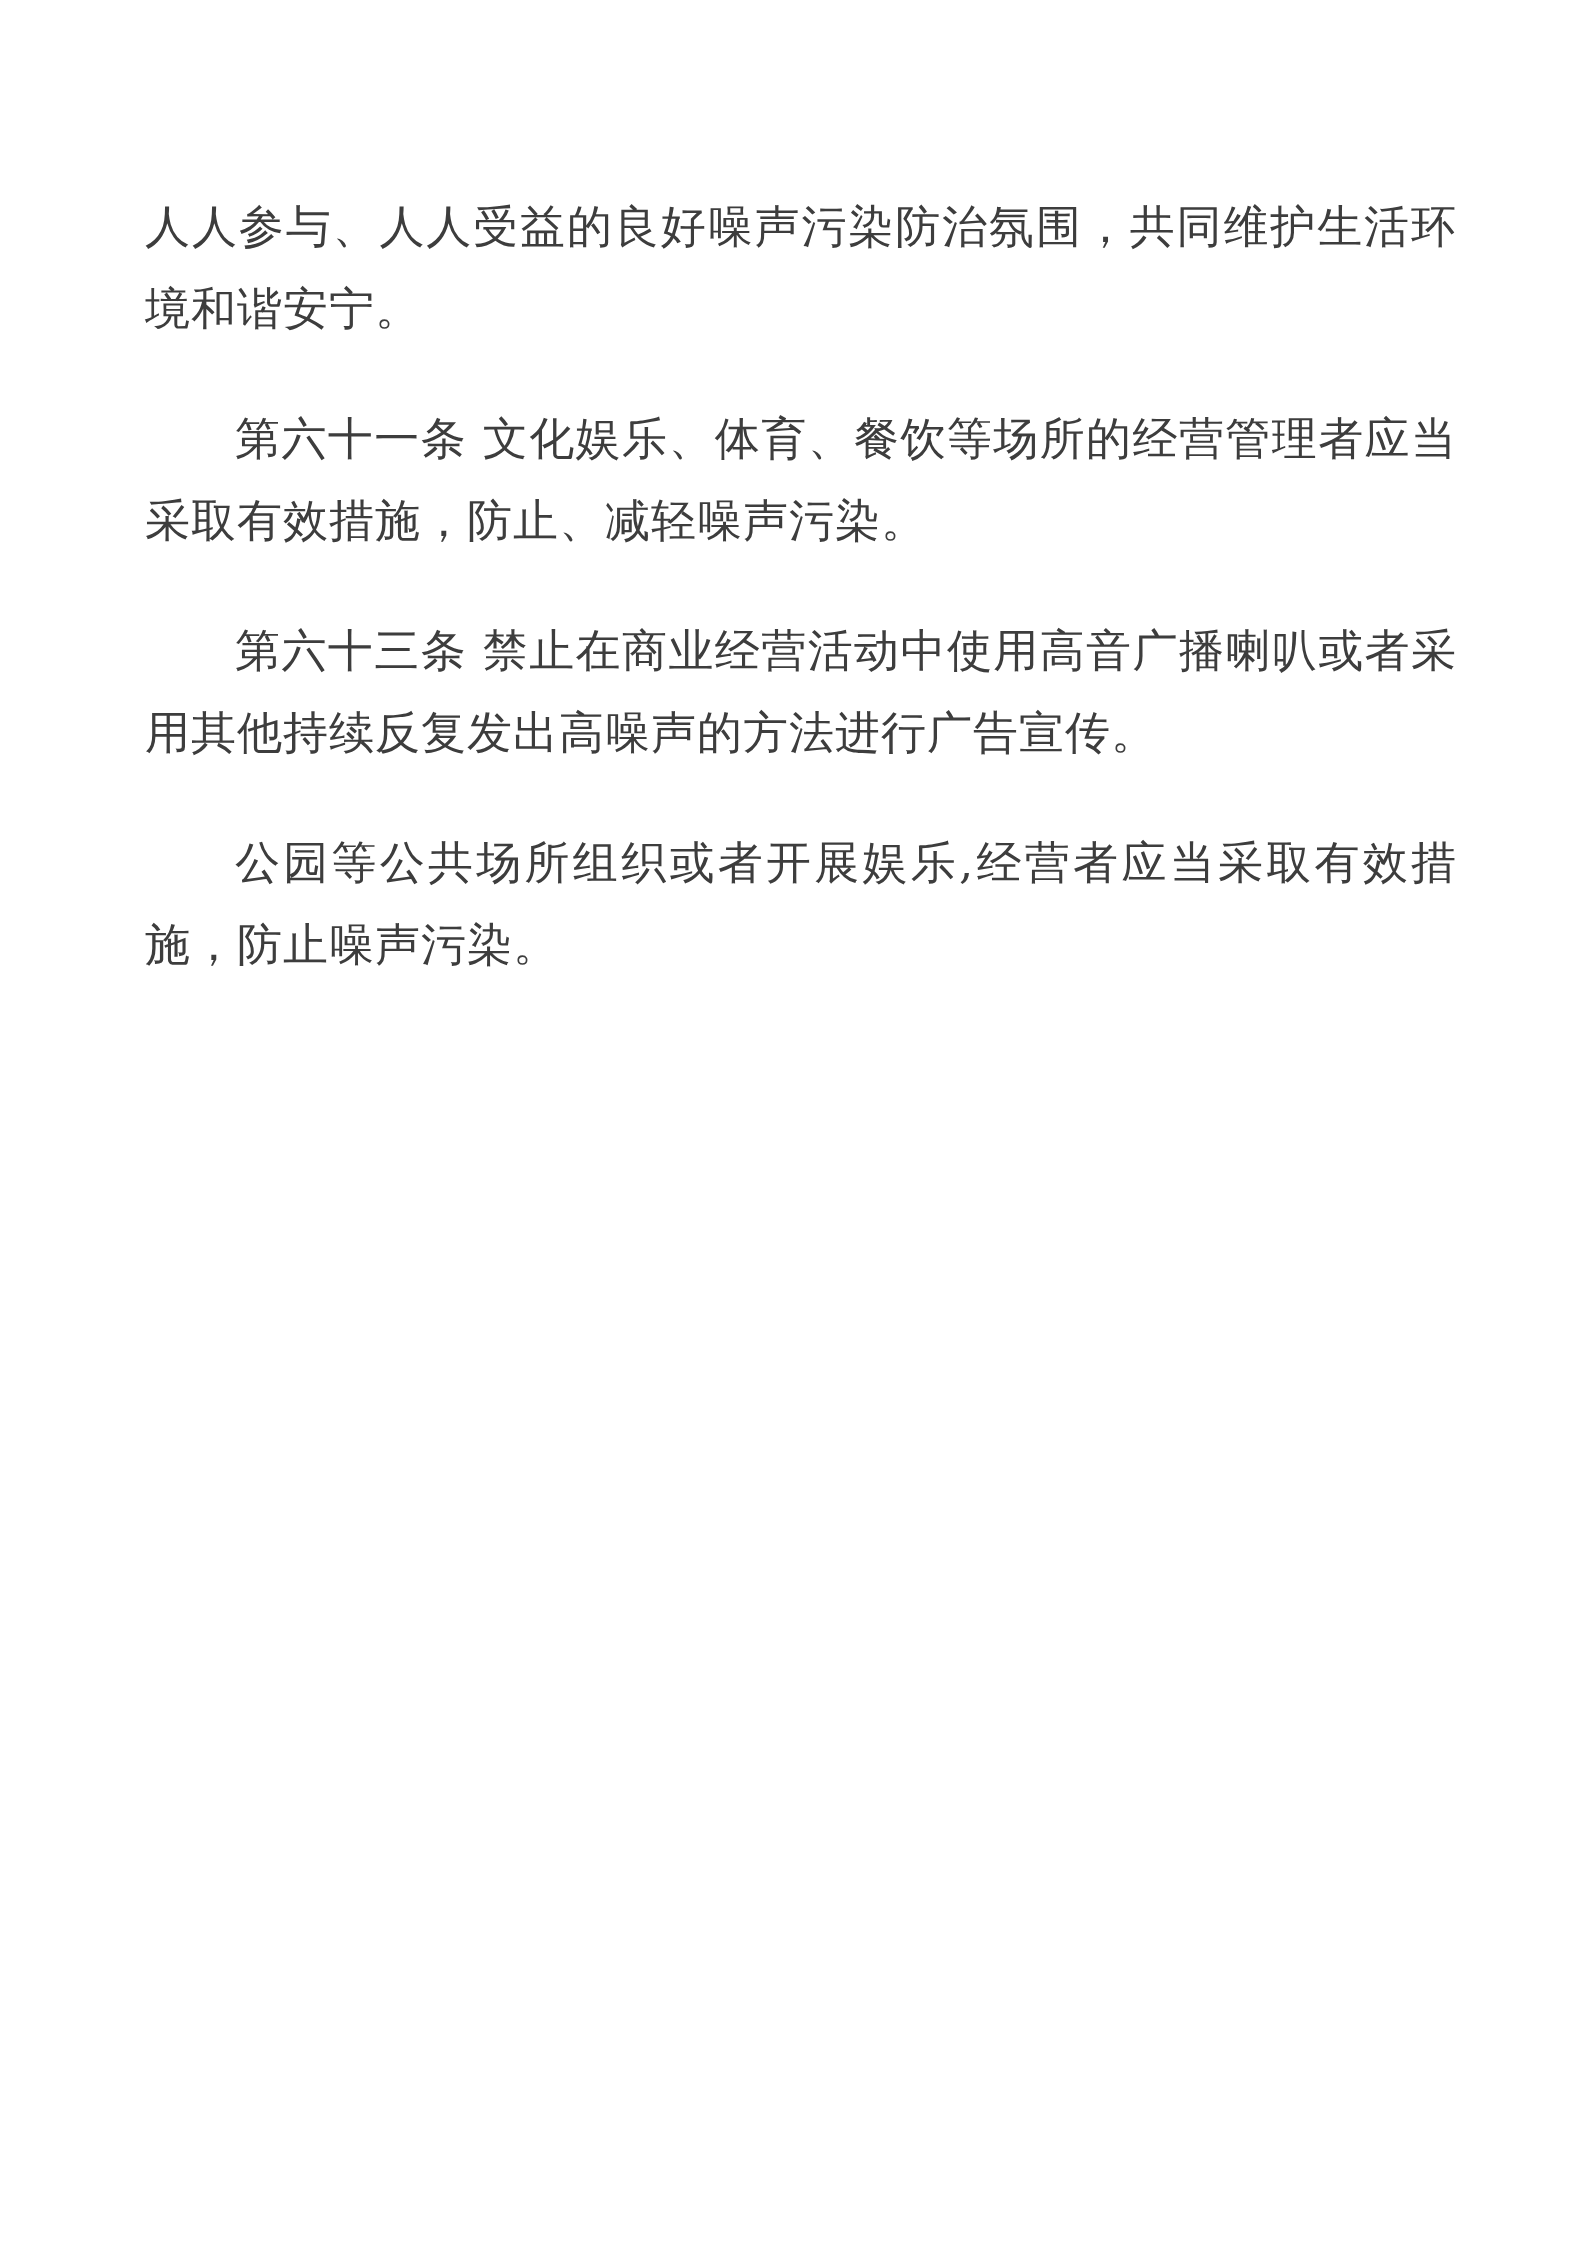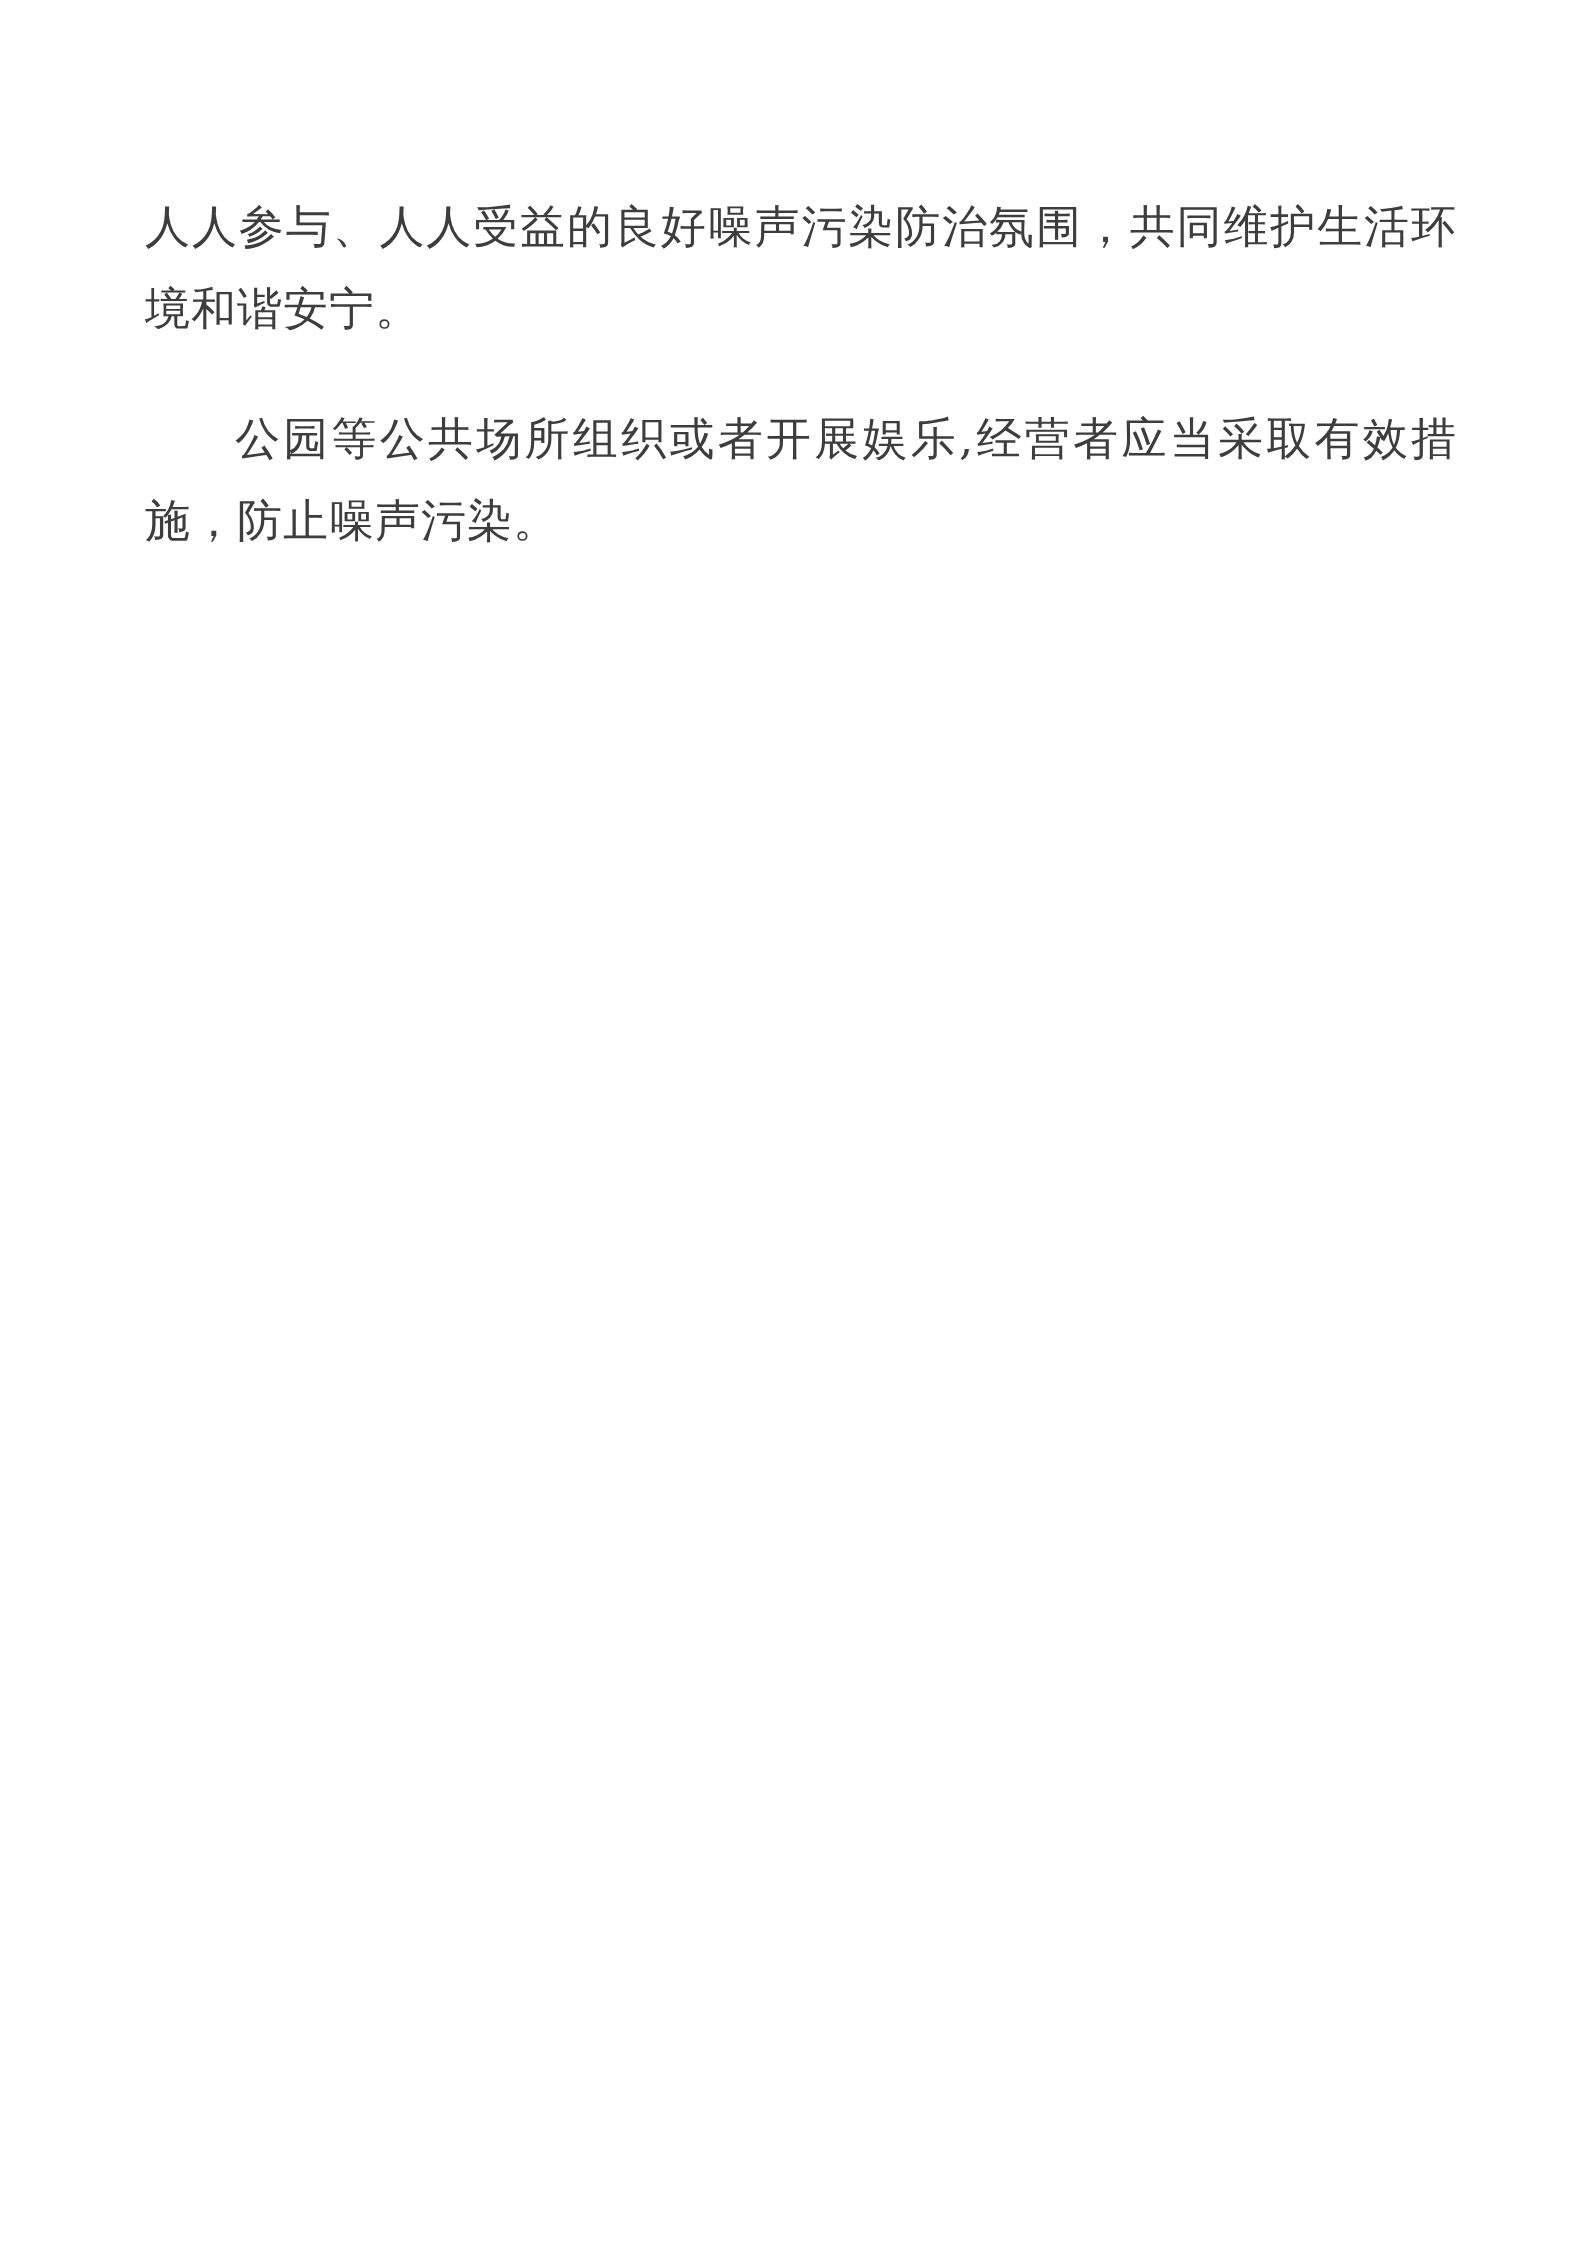--- a/index.html
+++ b/index.html
@@ -35,15 +35,17 @@
   .para.indent {
     text-indent: 2em;
   }
 </style>
 </head>
 <body>
 
 <div class="page">
   <div class="doc-body">
     <p class="para">人人参与、人人受益的良好噪声污染防治氛围，共同维护生活环境和谐安宁。</p>
+    <p class="para indent">第六十一条 文化娱乐、体育、餐饮等场所的经营管理者应当采取有效措施，防止、减轻噪声污染。</p>
+    <p class="para indent">第六十三条 禁止在商业经营活动中使用高音广播喇叭或者采用其他持续反复发出高噪声的方法进行广告宣传。</p>
     <p class="para indent">公园等公共场所组织或者开展娱乐,经营者应当采取有效措施，防止噪声污染。</p>
   </div>
 </div>
 
 </body></html>

